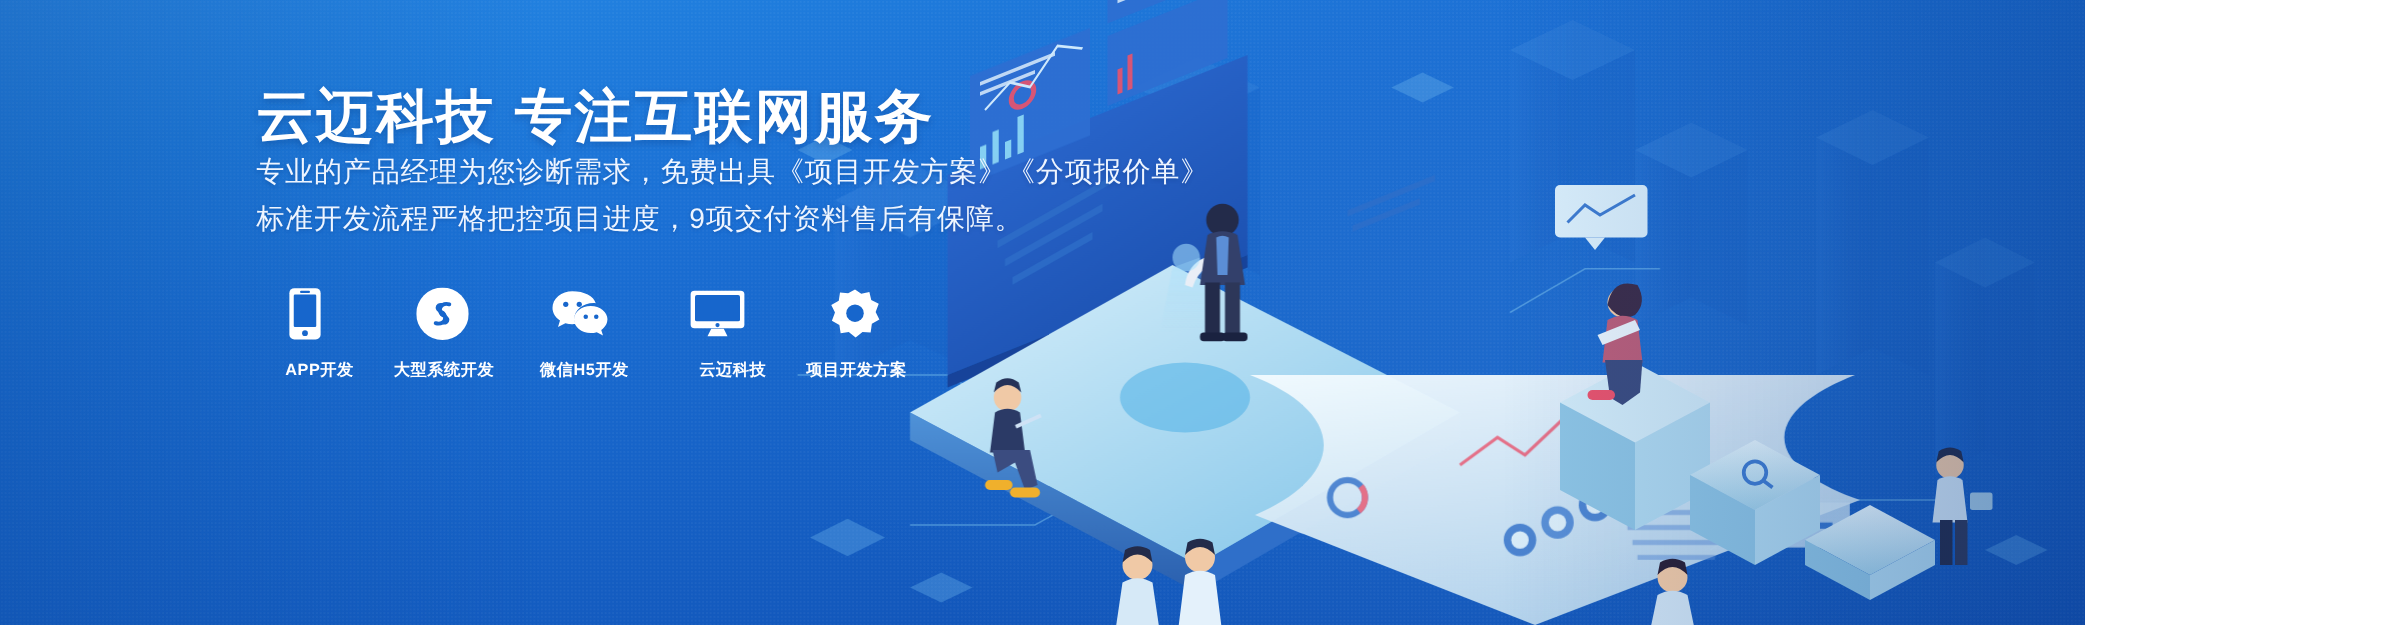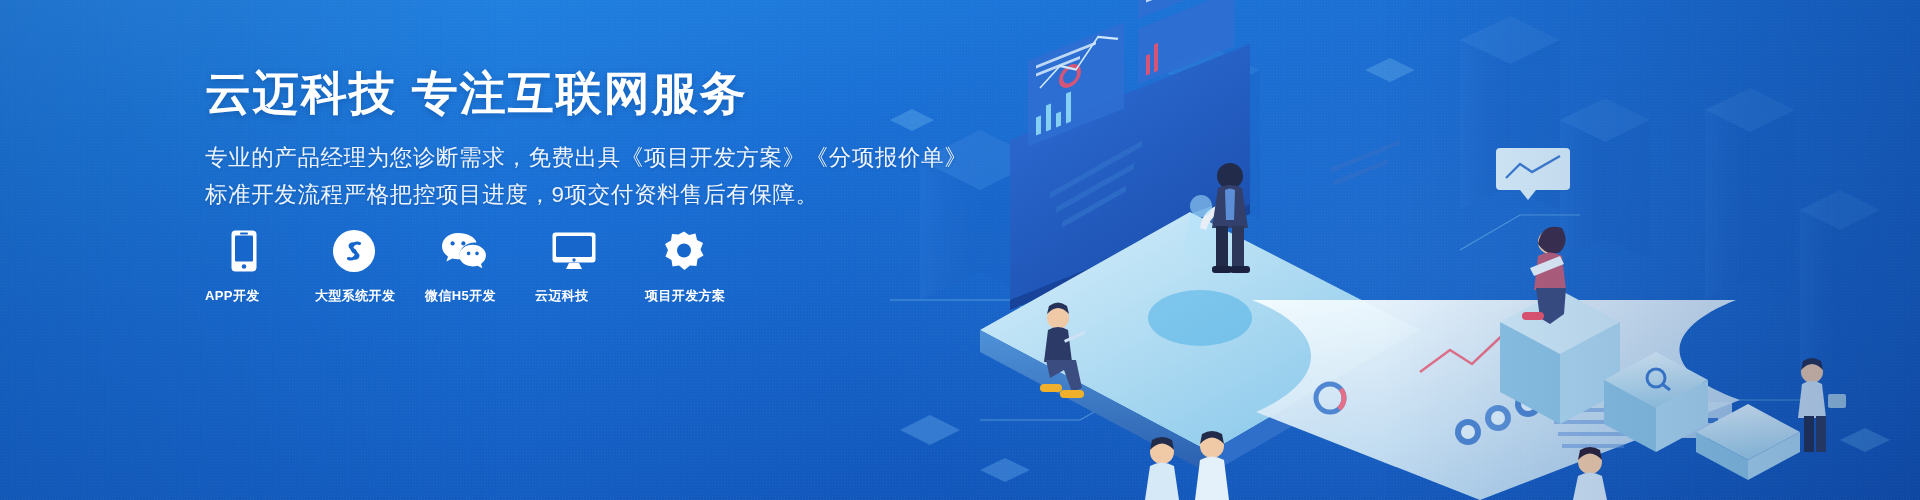--- a/index.html
+++ b/index.html
@@ -2,21 +2,21 @@
 <html><head>
 <meta charset="utf-8">
 <title>Banner</title>
 <style>
   * { margin:0; padding:0; box-sizing:border-box; }
   html, body {
     width:1920px; height:500px; overflow:hidden;
     font-family:"Liberation Sans", "DejaVu Sans", sans-serif;
   }
   #banner {
-    position:relative; width:1920px; height:500px;
+    position:relative; width:1668px; height:500px;
     background:
       radial-gradient(ellipse 1100px 620px at 78% 52%, rgba(40,120,215,0.55) 0%, rgba(24,90,190,0.0) 62%),
       linear-gradient(166deg, #2a8ae6 0%, #1f7ddd 16%, #1a6fd4 34%, #1663c8 54%, #1257bb 74%, #0f4cae 100%);
     overflow:hidden;
   }
   
   #texture {
     position:absolute; inset:0;
     background-image:
       radial-gradient(rgba(255,255,255,0.045) 0.7px, transparent 0.8px);
@@ -30,33 +30,33 @@
   }
 
   
   #copy { position:absolute; left:205px; top:66px; width:700px; }
   #headline {
     font-size:46px; font-weight:bold; color:#ffffff;
     letter-spacing:2px; line-height:1.18;
     text-shadow:0 2px 6px rgba(4,40,100,0.28);
     white-space:nowrap;
   }
-  #subtitle { margin-top:20px; }
+  #subtitle { }
   .sub-line {
     font-size:22.5px; color:#eef5ff; line-height:1.62;
     letter-spacing:0.6px; white-space:nowrap;
     text-shadow:0 1px 3px rgba(4,40,100,0.25);
   }
 
   
   #services {
     position:absolute; left:205px; top:228px;
     display:flex; align-items:flex-end; gap:32px;
   }
-  .service { width:78px; text-align:left; cursor:pointer; }
+  .service { width:78px; text-align:right; cursor:pointer; }
   .svc-ico {
     height:46px; display:flex; align-items:center; justify-content:center;
     margin-bottom:13px;
   }
   .svc-ico svg { display:block; }
   .svc-label {
     font-size:13px; color:#ffffff; font-weight:bold;
     letter-spacing:0.4px; white-space:nowrap;
   }
 

